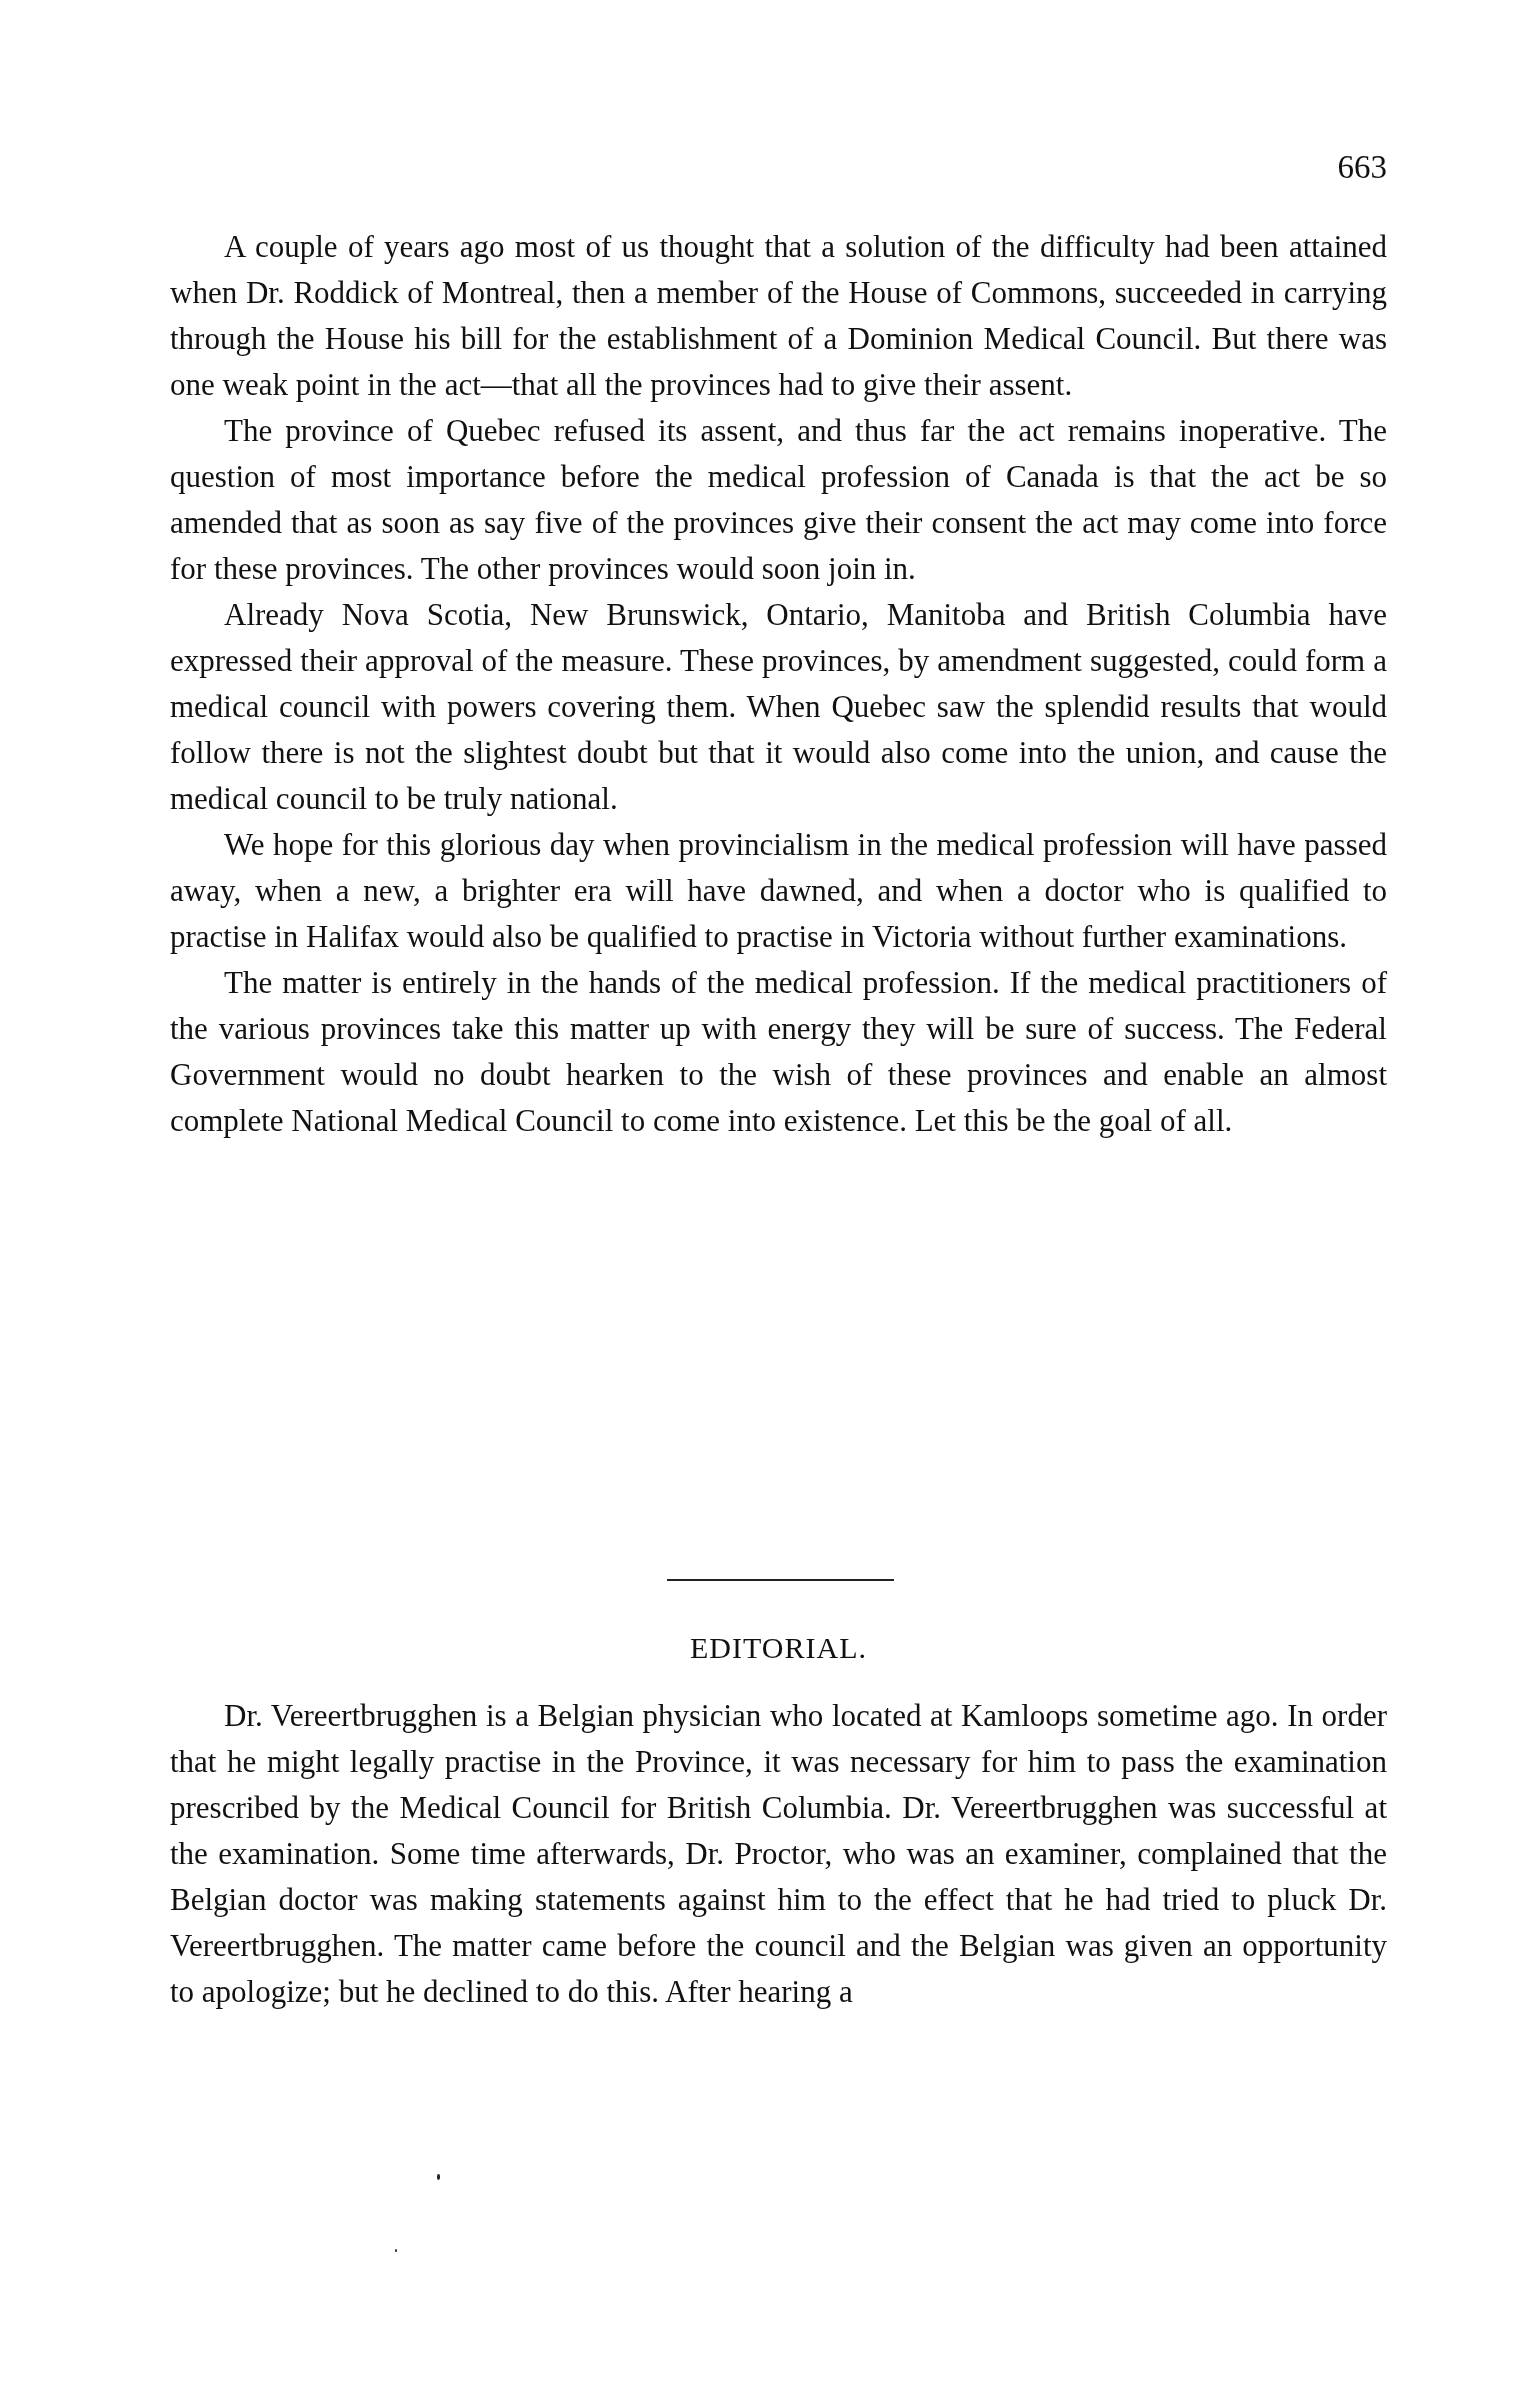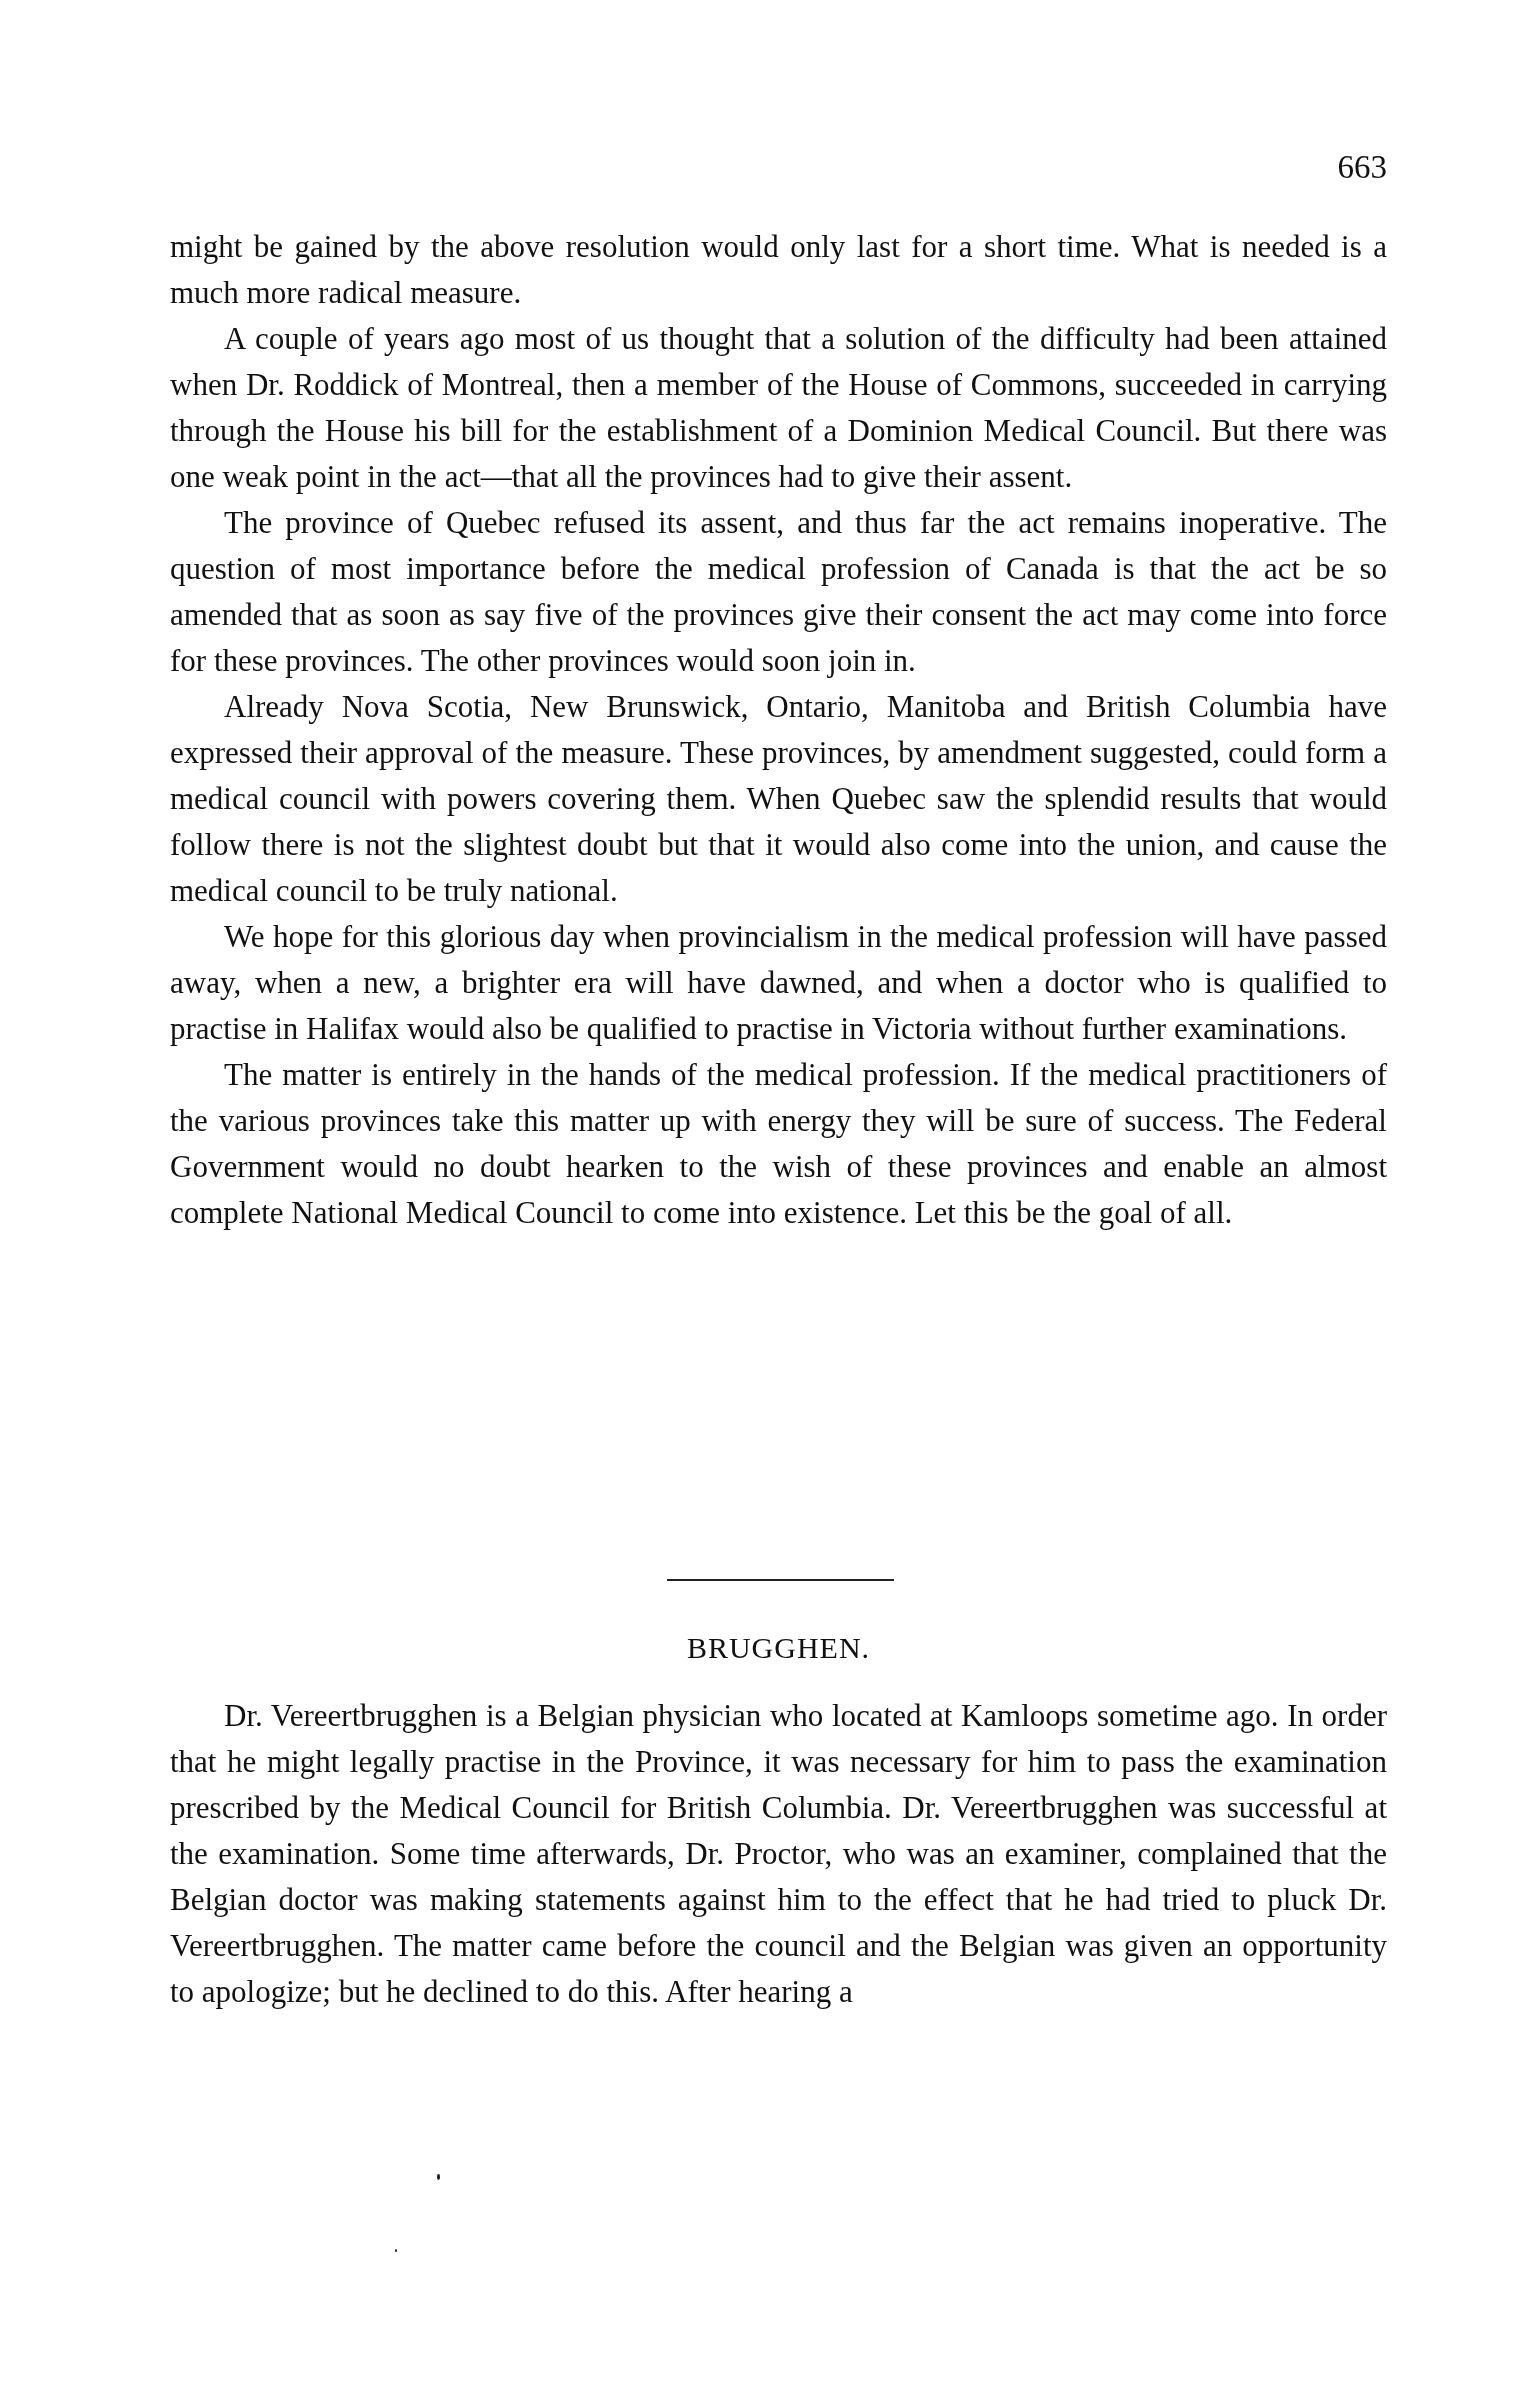--- a/index.html
+++ b/index.html
@@ -18,32 +18,31 @@
   .dot { position:absolute; background:#222; border-radius:50%; }
 </style>
 </head>
 <body>
 
 <div class="running-head">
   <div class="page-number">663</div>
 </div>
 
 <div class="body-text block1">
-  <p class="p">might be gained by the above resolution would only last for a short time. What is needed is a much more radical measure.</p>
   <p class="p indent">A couple of years ago most of us thought that a solution of the difficulty had been attained when Dr. Roddick of Montreal, then a member of the House of Commons, succeeded in carrying through the House his bill for the establishment of a Dominion Medical Council.  But there was one weak point in the act—that all the provinces had to give their assent.</p>
   <p class="p indent">The province of Quebec refused its assent, and thus far the act remains inoperative.  The question of most importance before the medical profession of Canada is that the act be so amended that as soon as say five of the provinces give their consent the act may come into force for these provinces.  The other provinces would soon join in.</p>
   <p class="p indent">Already Nova Scotia, New Brunswick, Ontario, Manitoba and British Columbia have expressed their approval of the measure.  These provinces, by amendment suggested, could form a medical council with powers covering them.  When Quebec saw the splendid results that would follow there is not the slightest doubt but that it would also come into the union, and cause the medical council to be truly national.</p>
   <p class="p indent">We hope for this glorious day when provincialism in the medical profession will have passed away, when a new, a brighter era will have dawned, and when a doctor who is qualified to practise in Halifax would also be qualified to practise in Victoria without further examinations.</p>
   <p class="p indent">The matter is entirely in the hands of the medical profession.  If the medical practitioners of the various provinces take this matter up with energy they will be sure of success.  The Federal Government would no doubt hearken to the wish of these provinces and enable an almost complete National Medical Council to come into existence.  Let this be the goal of all.</p>
 </div>
 
 <div class="rule"></div>
 
 <div class="section-heading">
-  <div>BRUGGHEN.</div>
+  <div>EDITORIAL.</div>
 </div>
 
 <div class="body-text block2">
   <p class="p indent">Dr. Vereertbrugghen is a Belgian physician who located at Kamloops sometime ago.  In order that he might legally practise in the Province, it was necessary for him to pass the examination prescribed by the Medical Council for British Columbia.  Dr. Vereertbrugghen was successful at the examination.  Some time afterwards, Dr. Proctor, who was an examiner, complained that the Belgian doctor was making statements against him to the effect that he had tried to pluck Dr. Vereertbrugghen.  The matter came before the council and the Belgian was given an opportunity to apologize; but he declined to do this.  After hearing a</p>
 </div>
 
 <div class="dot" style="left:437px;top:2174px;width:3.4px;height:5.5px;"></div>
 <div class="dot" style="left:395px;top:2249px;width:2.1px;height:3.4px;"></div>
 
 

